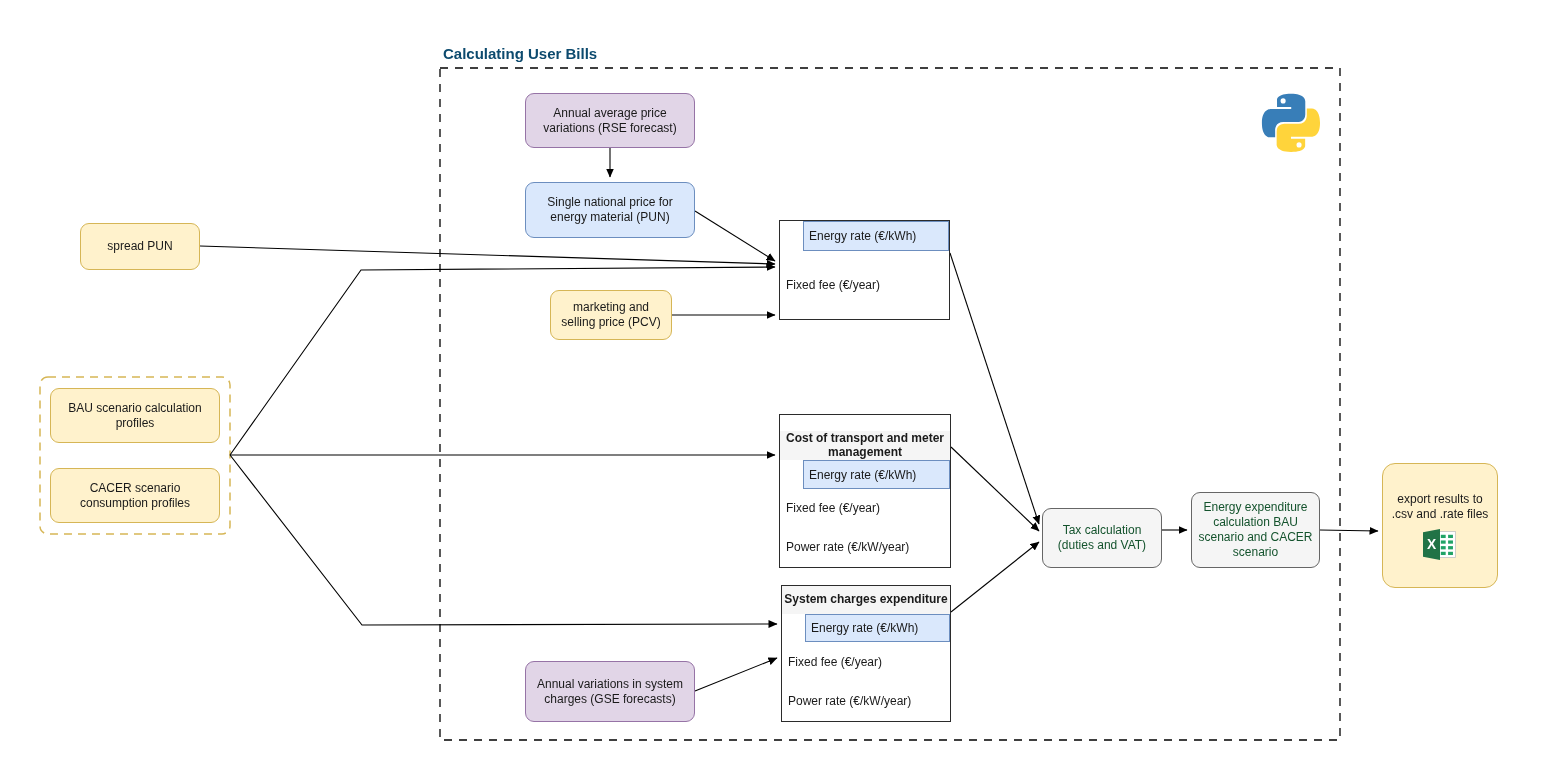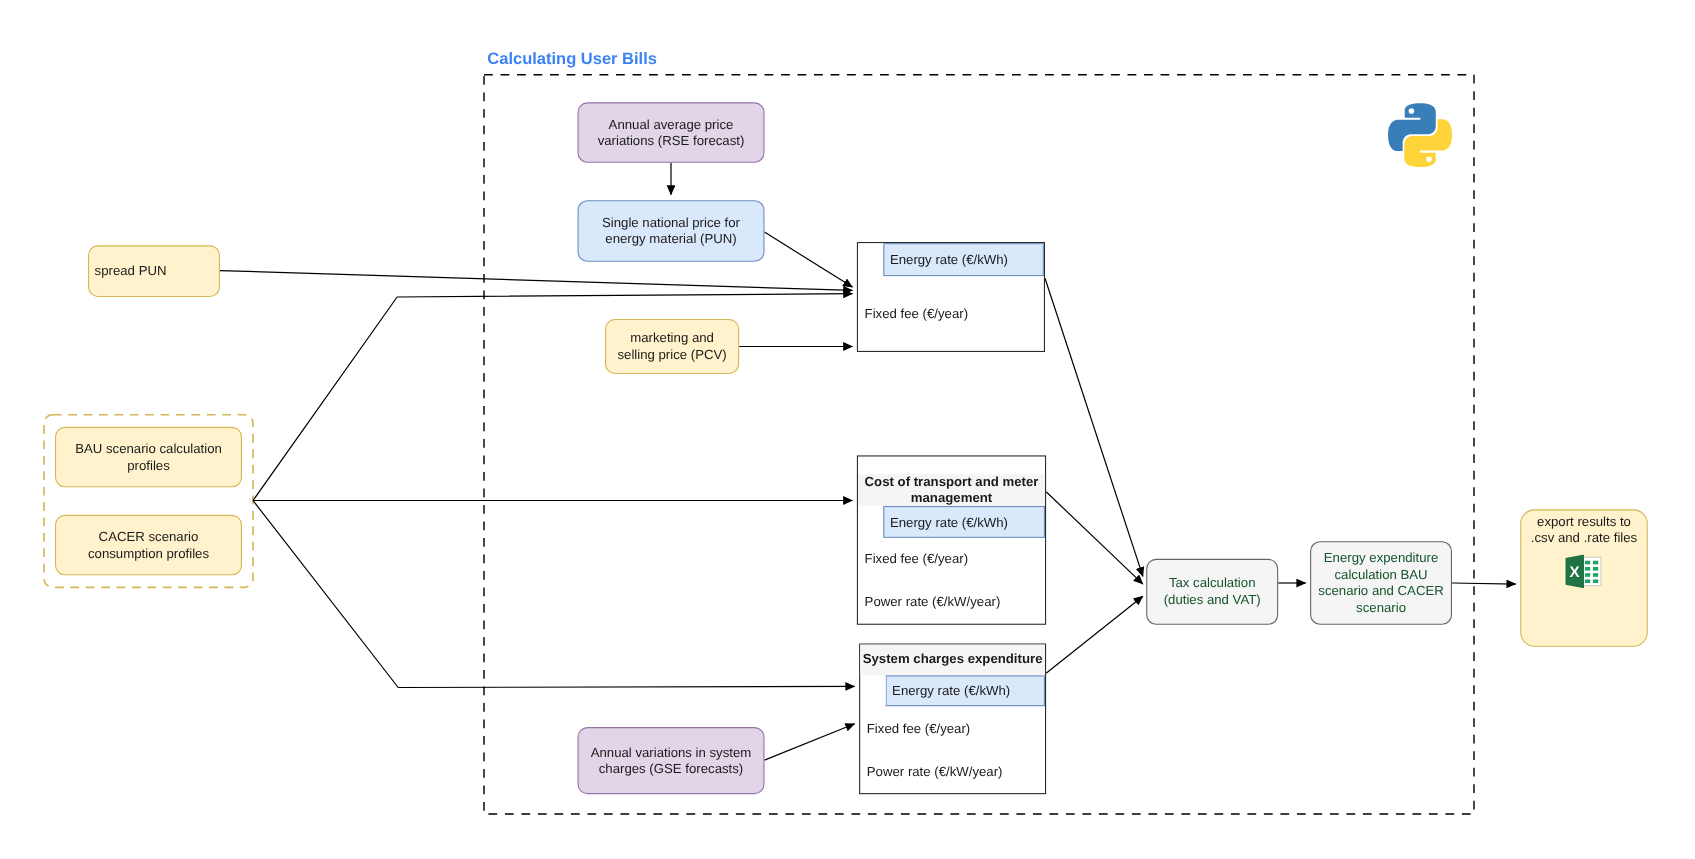--- a/index.html
+++ b/index.html
@@ -1,22 +1,22 @@
 <!DOCTYPE html>
 <html><head>
 <meta charset="utf-8">
 <style>
   html,body{margin:0;padding:0;background:#ffffff;}
   #canvas{position:relative;width:1541px;height:781px;background:#ffffff;overflow:hidden;
           font-family:"Liberation Sans", sans-serif;color:#1a1a1a;}
   #edges{position:absolute;left:0;top:0;pointer-events:none;}
-  .title{position:absolute;left:443px;top:45px;font-size:15px;font-weight:bold;color:#3b82f6;}
-  .node{position:absolute;display:flex;align-items:center;
+  .title{position:absolute;left:443px;top:45px;font-size:15px;font-weight:bold;color:#0c4a6e;}
+  .node{position:absolute;display:flex;align-items:center;justify-content:center;
         text-align:center;font-size:12px;line-height:1.25;border-radius:9px;
-        padding:3px 5px;box-sizing:border-box;}
+        padding:19px 5px;box-sizing:border-box;}
   .yellow{background:#FFF2CC;border:1px solid #D6B656;}
   .purple{background:#E1D5E7;border:1px solid #9673A6;}
   .blue  {background:#DAE8FC;border:1px solid #6C8EBF;}
   .gray  {background:#F5F5F5;border:1px solid #666666;color:#14532d;}
   .export-node{flex-direction:column;gap:7px;border-radius:13px;}
   .table{position:absolute;box-sizing:border-box;border:1px solid #2b2b2b;background:#fff;font-size:12px;}
   .thead{display:flex;align-items:center;justify-content:center;text-align:center;
          background:#F5F5F5;font-weight:bold;line-height:1.15;box-sizing:border-box;}
   .trow{display:flex;align-items:center;padding-left:6px;box-sizing:border-box;}
   .trow-blue{background:#DAE8FC;border-top:1px solid #6C8EBF;border-bottom:1px solid #6C8EBF;

